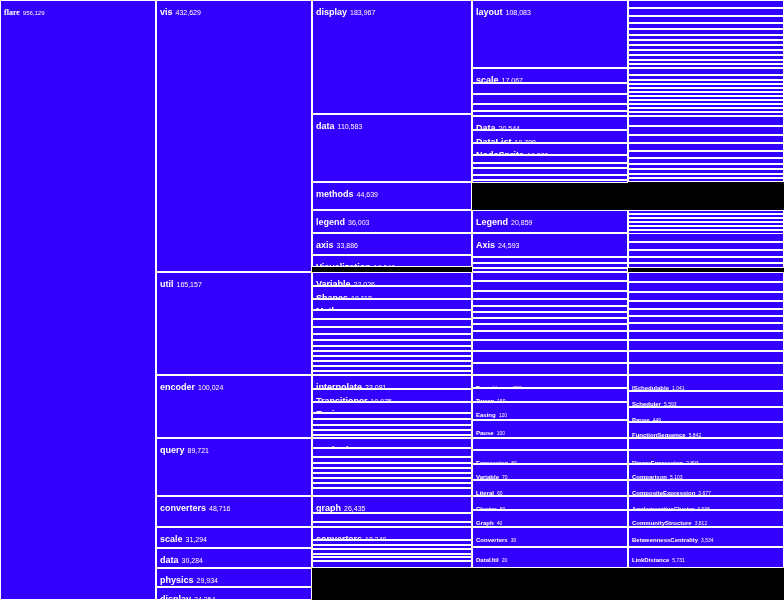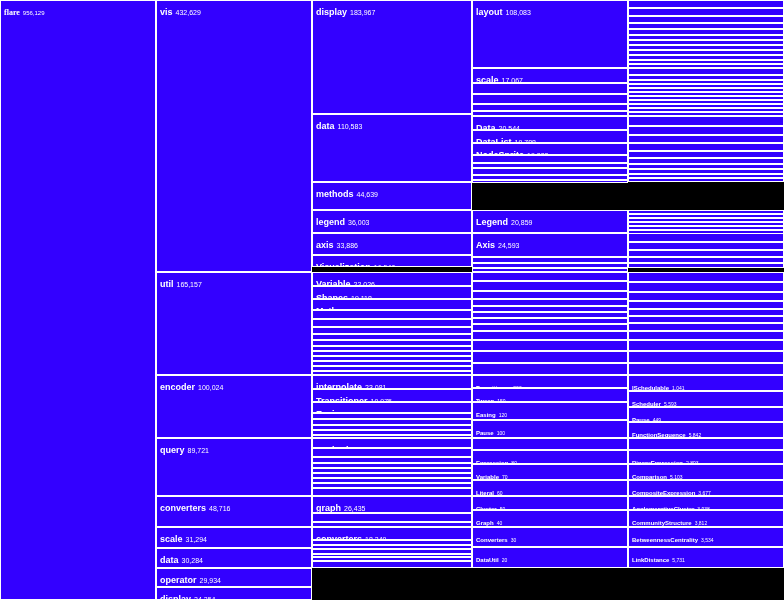--- a/index.html
+++ b/index.html
@@ -60,21 +60,21 @@
     <div class="cell" style="left: 156px; top: 496px; width: 156px; height: 31px; background: rgb(51, 0, 255); border-color: rgb(255, 255, 255);">
       <div class="lbl"><span class="nm" style="font-size: 9px;">converters</span><span class="vl" style="font-size: 7px; margin-left: 3px;">48,716</span></div>
     </div>
     <div class="cell" style="left: 156px; top: 527px; width: 156px; height: 21px; background: rgb(51, 0, 255); border-color: rgb(255, 255, 255);">
       <div class="lbl"><span class="nm" style="font-size: 9px;">scale</span><span class="vl" style="font-size: 7px; margin-left: 3px;">31,294</span></div>
     </div>
     <div class="cell" style="left: 156px; top: 548px; width: 156px; height: 20px; background: rgb(51, 0, 255); border-color: rgb(255, 255, 255);">
       <div class="lbl"><span class="nm" style="font-size: 9px;">data</span><span class="vl" style="font-size: 7px; margin-left: 3px;">30,284</span></div>
     </div>
     <div class="cell" style="left: 156px; top: 568px; width: 156px; height: 19px; background: rgb(51, 0, 255); border-color: rgb(255, 255, 255);">
-      <div class="lbl"><span class="nm" style="font-size: 9px;">operator</span><span class="vl" style="font-size: 7px; margin-left: 3px;">29,934</span></div>
+      <div class="lbl"><span class="nm" style="font-size: 9px;">physics</span><span class="vl" style="font-size: 7px; margin-left: 3px;">29,934</span></div>
     </div>
     <div class="cell" style="left: 156px; top: 587px; width: 156px; height: 13px; background: rgb(51, 0, 255); border-color: rgb(255, 255, 255);">
       <div class="lbl"><span class="nm" style="font-size: 9px;">display</span><span class="vl" style="font-size: 7px; margin-left: 3px;">24,254</span></div>
     </div>
     <div class="cell" style="left: 312px; top: 0px; width: 160px; height: 114px; background: rgb(51, 0, 255); border-color: rgb(255, 255, 255);">
       <div class="lbl"><span class="nm" style="font-size: 9px;">display</span><span class="vl" style="font-size: 7px; margin-left: 3px;">183,967</span></div>
     </div>
     <div class="cell" style="left: 312px; top: 114px; width: 160px; height: 68px; background: rgb(51, 0, 255); border-color: rgb(255, 255, 255);">
       <div class="lbl"><span class="nm" style="font-size: 9px;">data</span><span class="vl" style="font-size: 7px; margin-left: 3px;">110,583</span></div>
     </div>

